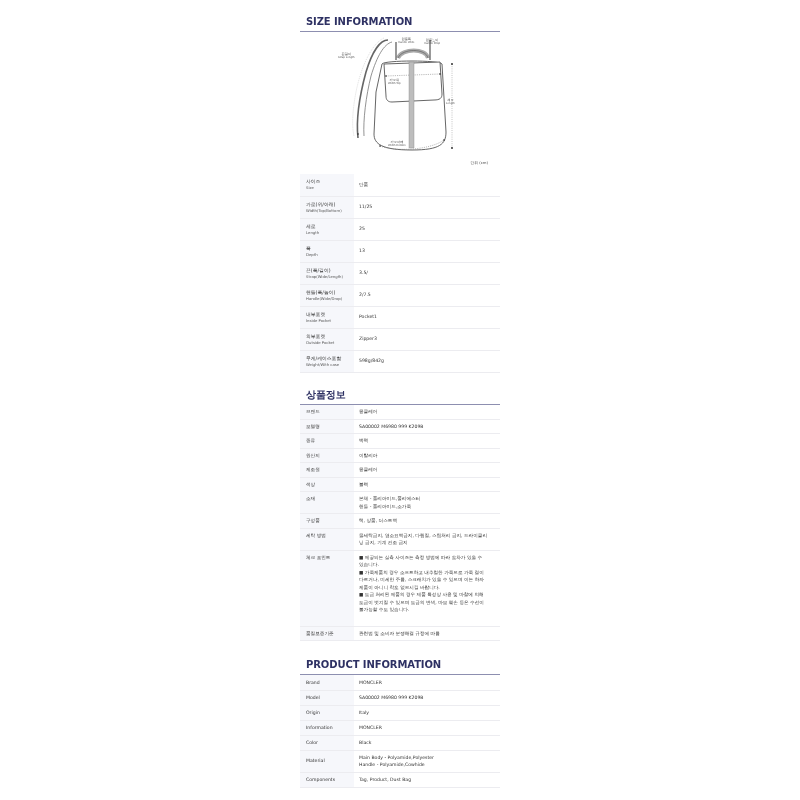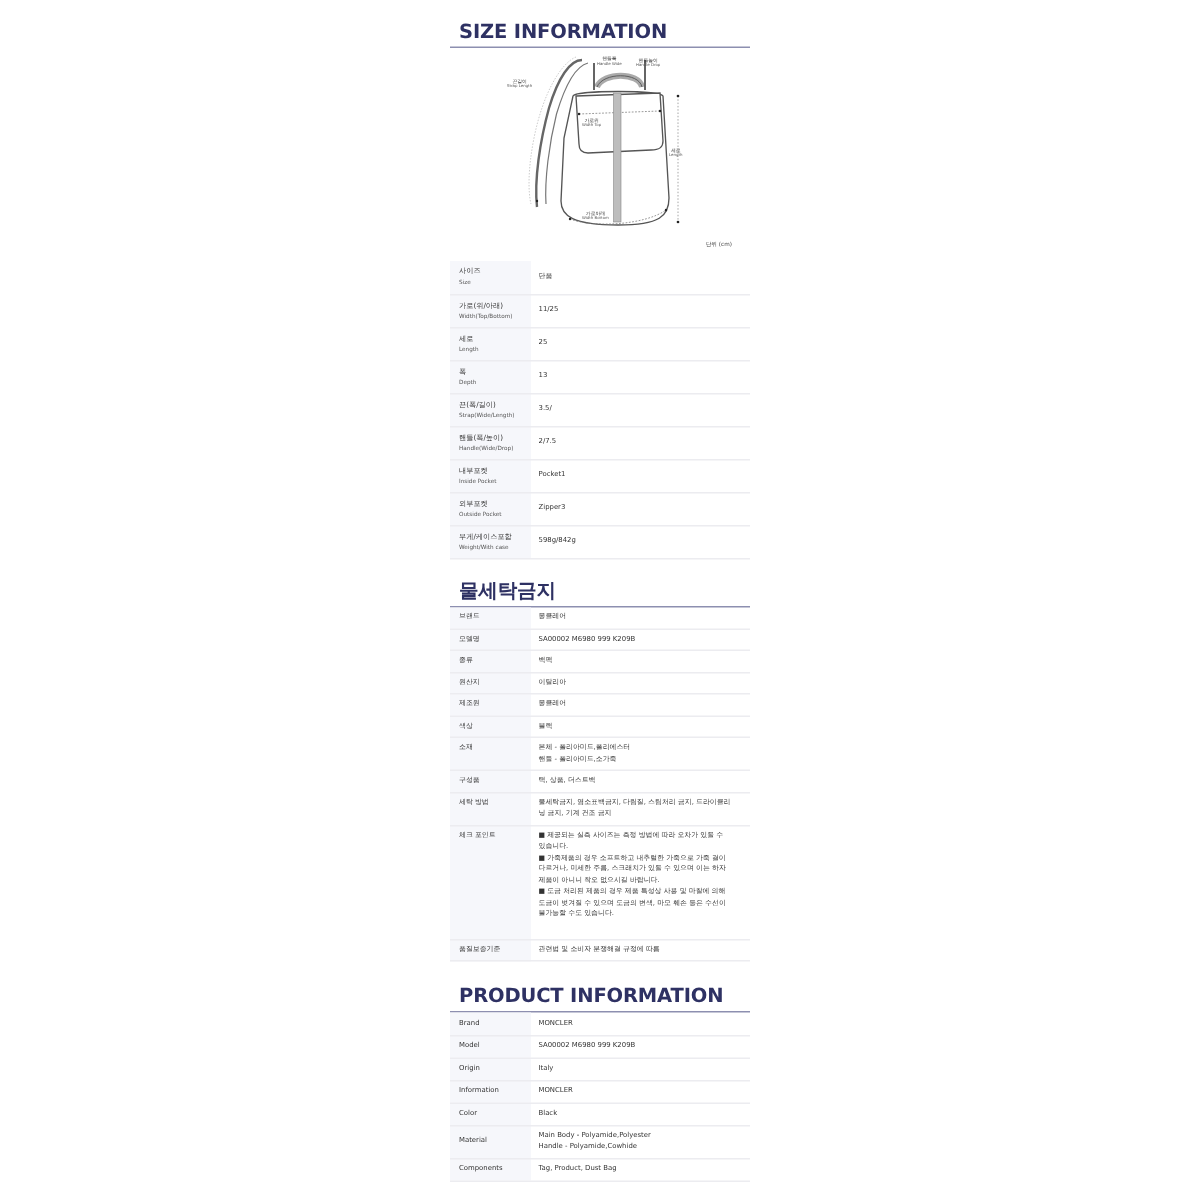--- a/index.html
+++ b/index.html
@@ -1,19 +1,19 @@
 <!DOCTYPE html>
 <html><head>
 <meta charset="utf-8">
 <style>
   * { box-sizing: border-box; margin: 0; padding: 0; }
   html, body { width: 800px; height: 800px; background: #ffffff; overflow: hidden; }
   body { font-family: "DejaVu Sans", sans-serif; color: #333; position: relative; }
   .col { position: absolute; left: 300px; top: 0; width: 200px; }
-  .sec-title { font-size: 13px; font-weight: bold; color: #2e3163; letter-spacing: -0.1px; padding-left: 6px; height: 12px; line-height: 12px; }
+  .sec-title { font-size: 10px; font-weight: bold; color: #2e3163; letter-spacing: -0.1px; padding-left: 6px; height: 12px; line-height: 12px; }
   .sec-line { height: 1px; background: #8d8fb0; margin-top: 3px; }
   .diagram { position: relative; height: 130px; }
   .unit { position: absolute; right: 12px; top: 128px; font-size: 3.8px; color: #444; }
   table { width: 200px; border-collapse: collapse; }
   td { border-bottom: 1px solid #ececf0; vertical-align: middle; font-size: 4.6px; line-height: 7.5px; color: #333; }
   td.lbl { width: 54px; background: #f6f7fb; padding-left: 6px; }
   td.val { padding-left: 5px; padding-right: 6px; }
   .size-table td { height: 22px; }
   .size-table .ko { display: block; font-size: 4.8px; line-height: 7px; color: #333; }
   .size-table .en { display: block; font-size: 3.8px; line-height: 6px; color: #555; }
@@ -158,21 +158,21 @@
           <td class="lbl">
             <span class="ko">무게/케이스포함</span>
             <span class="en">Weight/With case</span>
           </td>
           <td class="val">598g/842g</td>
         </tr>
     </tbody>
   </table>
 
   <div style="height:16px;"></div>
-  <div class="sec-title">물세탁금지</div>
+  <div class="sec-title">상품정보</div>
   <div class="sec-line"></div>
   <table class="kr-table">
     <tbody>
       <tr>
           <td class="lbl">브랜드</td>
           <td class="val">몽클레어</td>
         </tr>
       <tr>
           <td class="lbl">모델명</td>
           <td class="val">SA00002 M6980 999 K209B</td>

